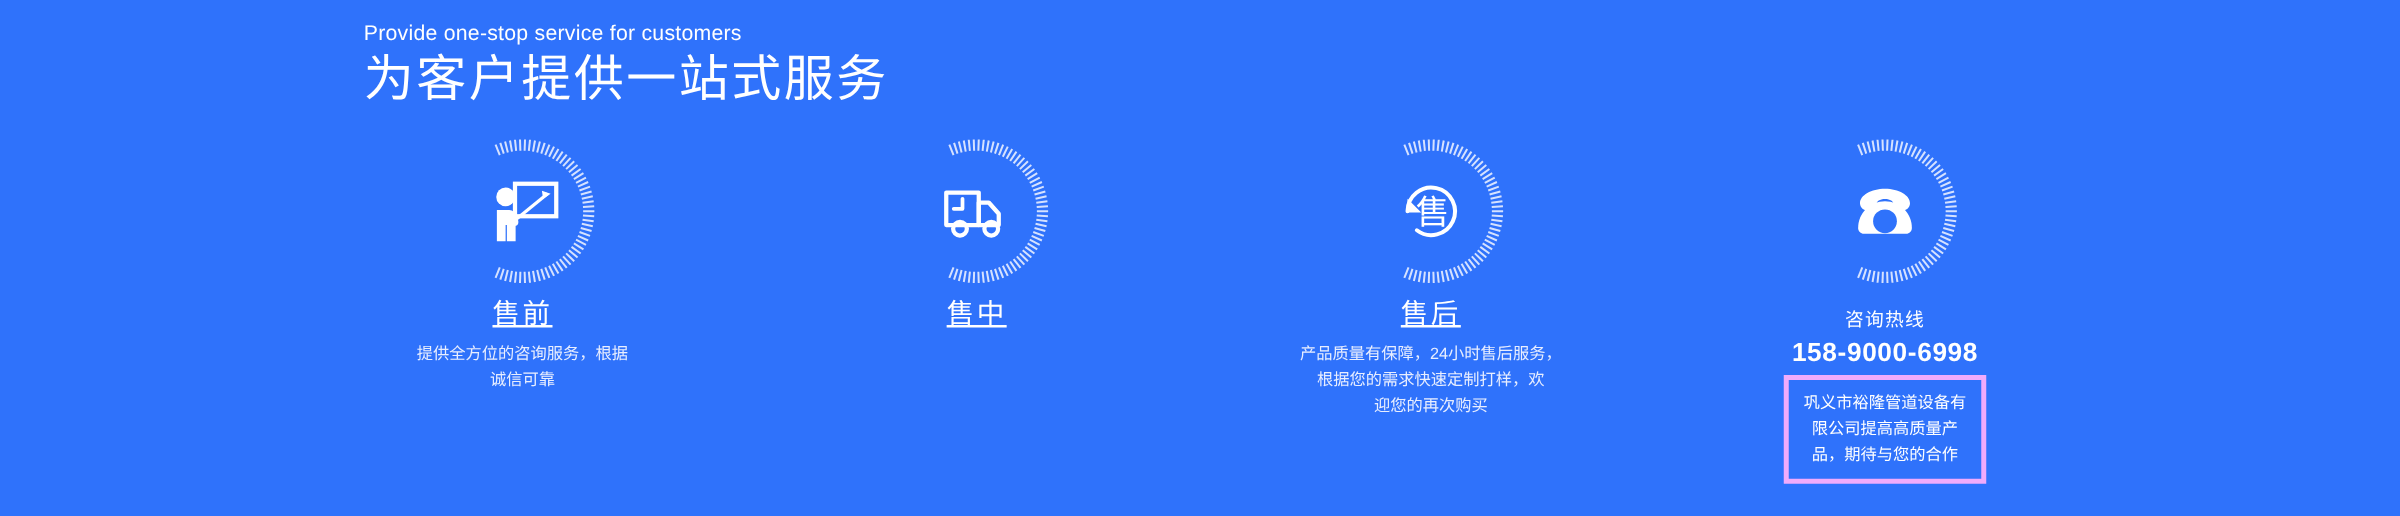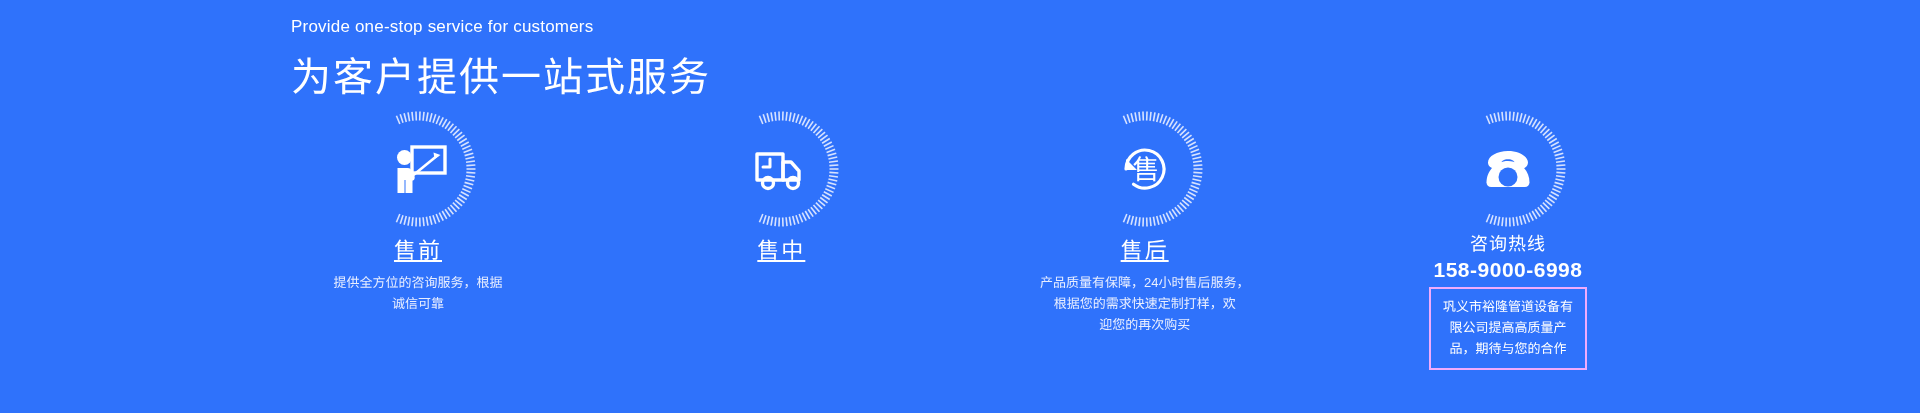--- a/index.html
+++ b/index.html
@@ -33,21 +33,21 @@
   }
   .heading-en {
     font-size: 17px;
     line-height: 22px;
     color: #ffffff;
     font-weight: 400;
     letter-spacing: 0.2px;
     white-space: nowrap;
   }
   .heading-cn {
-    margin-top: 13px;
+    margin-top: 0;
     font-size: 40px;
     line-height: 52px;
     color: #ffffff;
     font-weight: 400;
     letter-spacing: 2px;
     white-space: nowrap;
   }
 
   
   .columns {
@@ -112,39 +112,39 @@
     font-size: 13px;
     line-height: 21px;
     color: #e8eeff;
     font-weight: 400;
     max-width: 215px;
   }
   .col-desc .ln { display: block; white-space: nowrap; }
 
   
   .hotline-title {
-    margin-top: 3px;
-    font-size: 18px;
+    margin-top: 16px;
+    font-size: 15px;
     line-height: 26px;
     color: #ffffff;
     font-weight: 400;
     letter-spacing: 1px;
     white-space: nowrap;
   }
   .hotline-number {
     font-size: 21px;
     line-height: 26px;
     color: #ffffff;
     font-weight: bold;
     letter-spacing: 0.5px;
     white-space: nowrap;
   }
   .hotline-box {
     margin-top: 4px;
-    border: 2px solid #f0abfc;
+    border: 4px solid #f0abfc;
     padding: 7px 12px 9px 12px;
     width: 130px;
     font-size: 13px;
     line-height: 21px;
     color: #ffffff;
     box-sizing: content-box;
   }
 </style>
 </head>
 <body>

